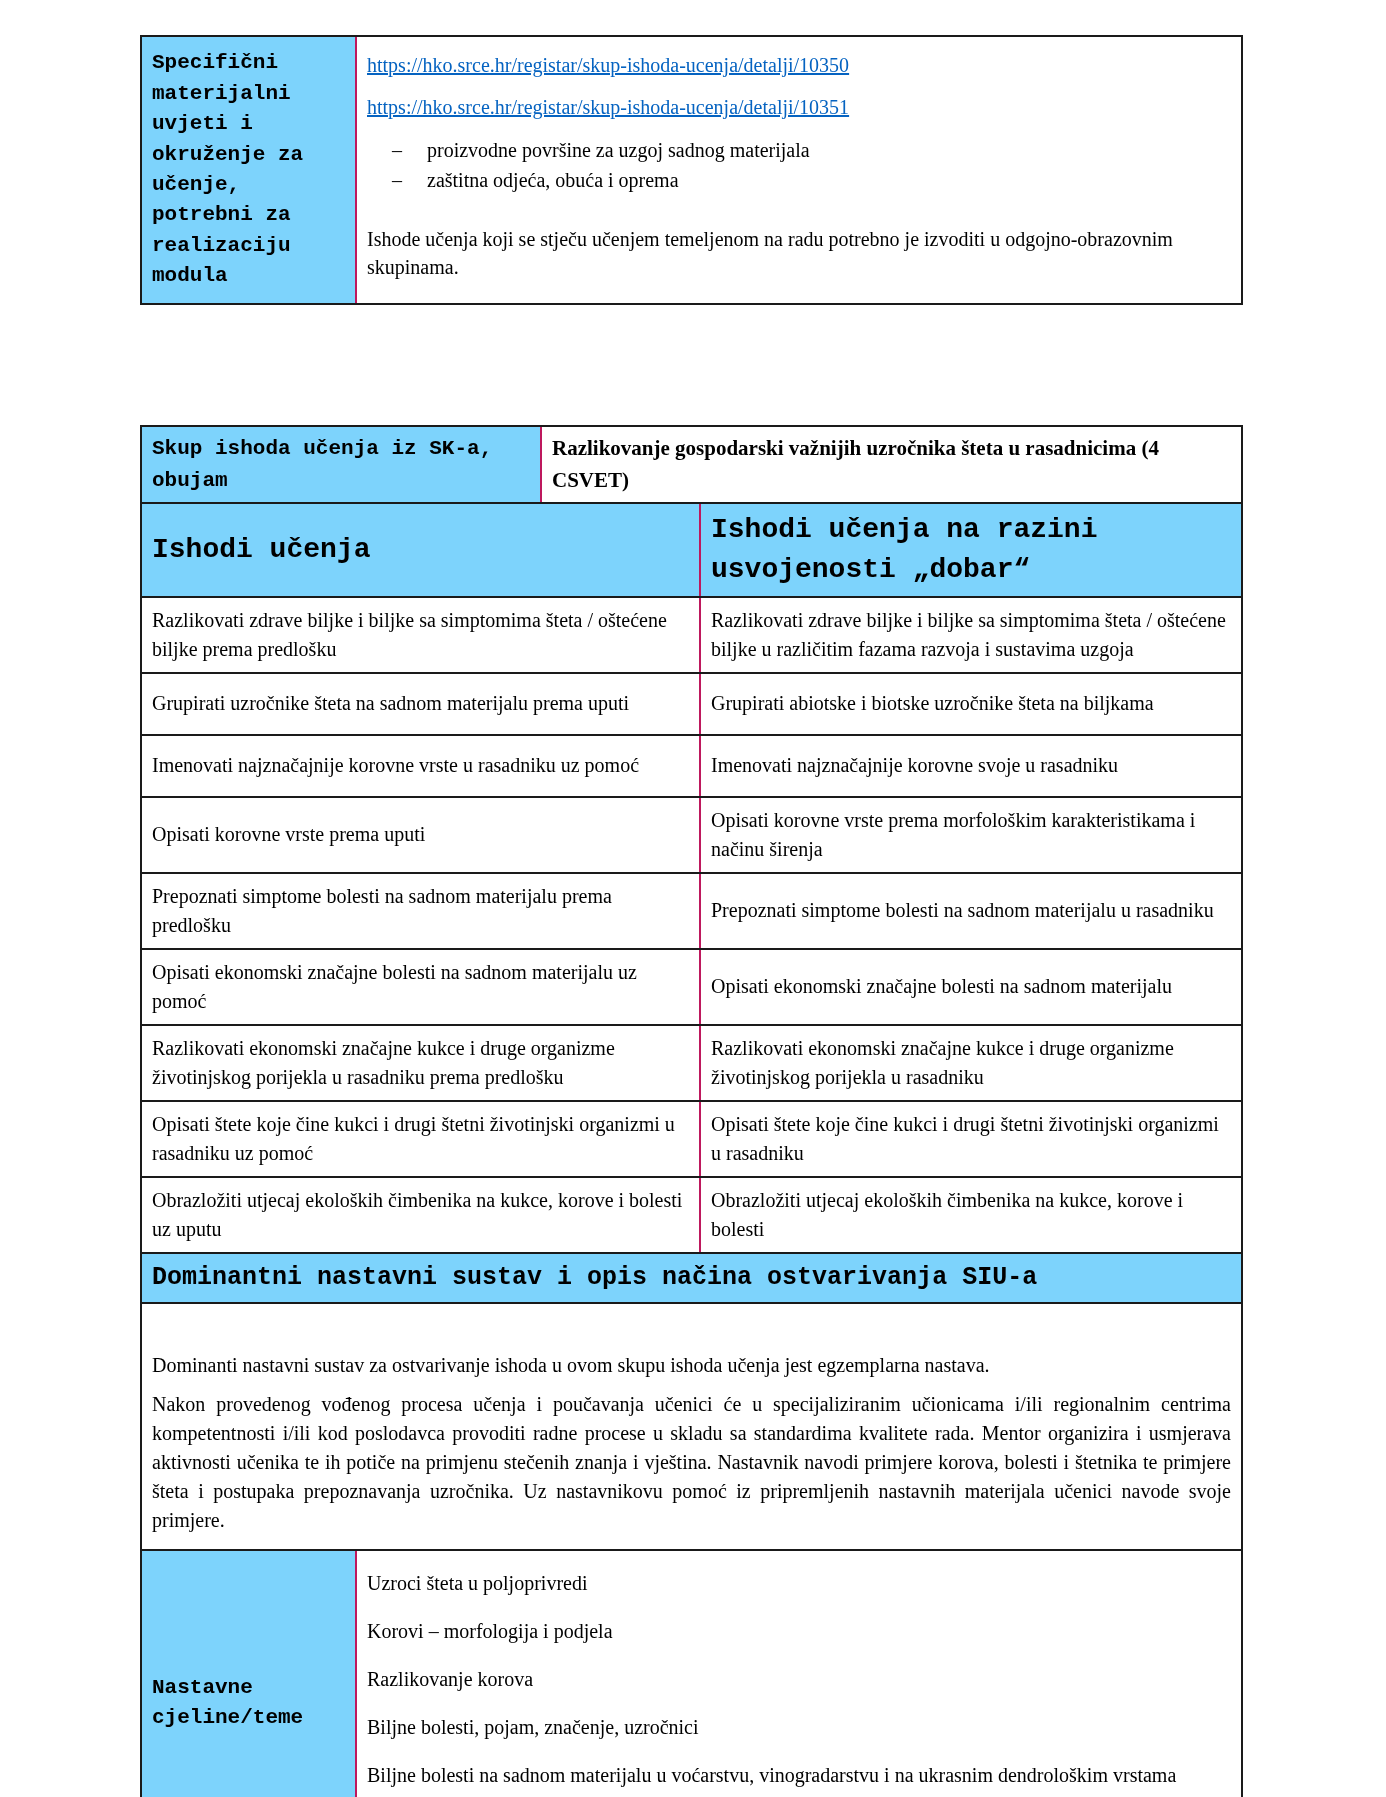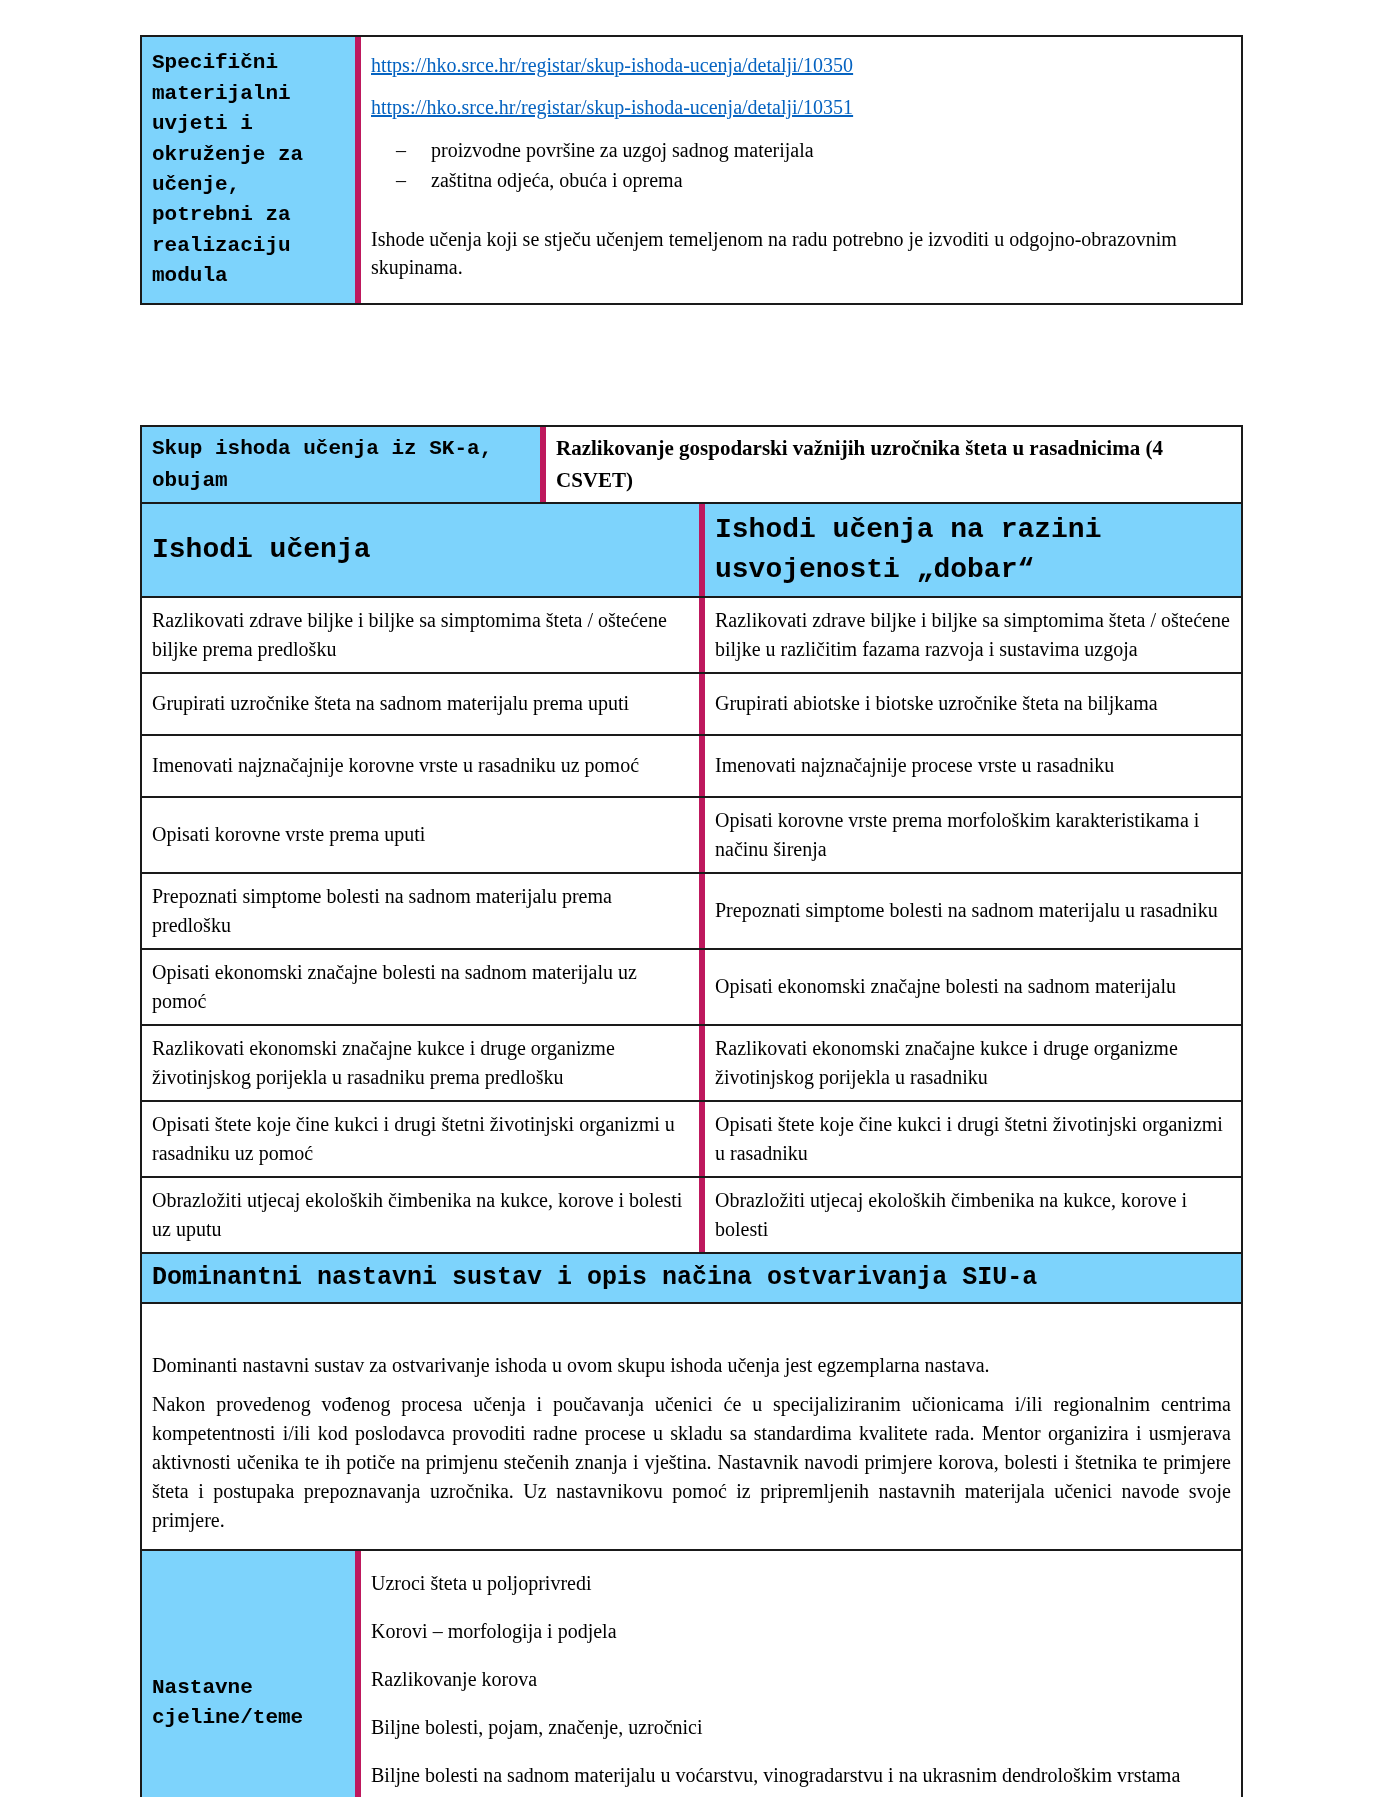--- a/index.html
+++ b/index.html
@@ -8,21 +8,21 @@
     width:1386px; min-height:1797px; background:#ffffff;
     font-family:"Liberation Serif", serif; color:#000;
     position:relative;
   }
   .content { position:absolute; left:140px; top:35px; width:1103px; font-size:20px; line-height:1.42; }
 
   .tbl { border:2px solid #1a1a1a; width:100%; }
   .trow { display:flex; align-items:stretch; }
   .trow + .trow { border-top:2px solid #1a1a1a; }
   .cell { padding:6px 10px; }
-  .cell + .cell { border-left:6px solid #be185d; }
+  .cell + .cell { border-left:2px solid #be185d; }
   .blue { background:#7dd3fc;font-family:Liberation Mono, monospace; }
   .bold { font-weight:bold; }
   .flex1 { flex:1 1 auto; min-width:0; }
   .vcenter { display:flex; flex-direction:column; justify-content:center; }
 
   .w-label { flex:0 0 213px; width:213px; }
   .w-skup  { flex:0 0 398px; width:398px; }
   .w-half  { flex:0 0 557px; width:557px; }
 
   .tbl-top { margin-bottom:120px; }
@@ -95,21 +95,21 @@
       <div class="trow drow">
         <div class="cell vcenter w-half">Razlikovati zdrave biljke i biljke sa simptomima šteta / oštećene biljke prema predlošku</div>
         <div class="cell vcenter flex1">Razlikovati zdrave biljke i biljke sa simptomima šteta / oštećene biljke u različitim fazama razvoja i sustavima uzgoja</div>
       </div>
       <div class="trow drow">
         <div class="cell vcenter w-half">Grupirati uzročnike šteta na sadnom materijalu prema uputi</div>
         <div class="cell vcenter flex1">Grupirati abiotske i biotske uzročnike šteta na biljkama</div>
       </div>
       <div class="trow drow">
         <div class="cell vcenter w-half">Imenovati najznačajnije korovne vrste u rasadniku uz pomoć</div>
-        <div class="cell vcenter flex1">Imenovati najznačajnije procese vrste u rasadniku</div>
+        <div class="cell vcenter flex1">Imenovati najznačajnije korovne svoje u rasadniku</div>
       </div>
       <div class="trow drow">
         <div class="cell vcenter w-half">Opisati korovne vrste prema uputi</div>
         <div class="cell vcenter flex1">Opisati korovne vrste prema morfološkim karakteristikama i načinu širenja</div>
       </div>
       <div class="trow drow">
         <div class="cell vcenter w-half">Prepoznati simptome bolesti na sadnom materijalu prema predlošku</div>
         <div class="cell vcenter flex1">Prepoznati simptome bolesti na sadnom materijalu u rasadniku</div>
       </div>
       <div class="trow drow">

